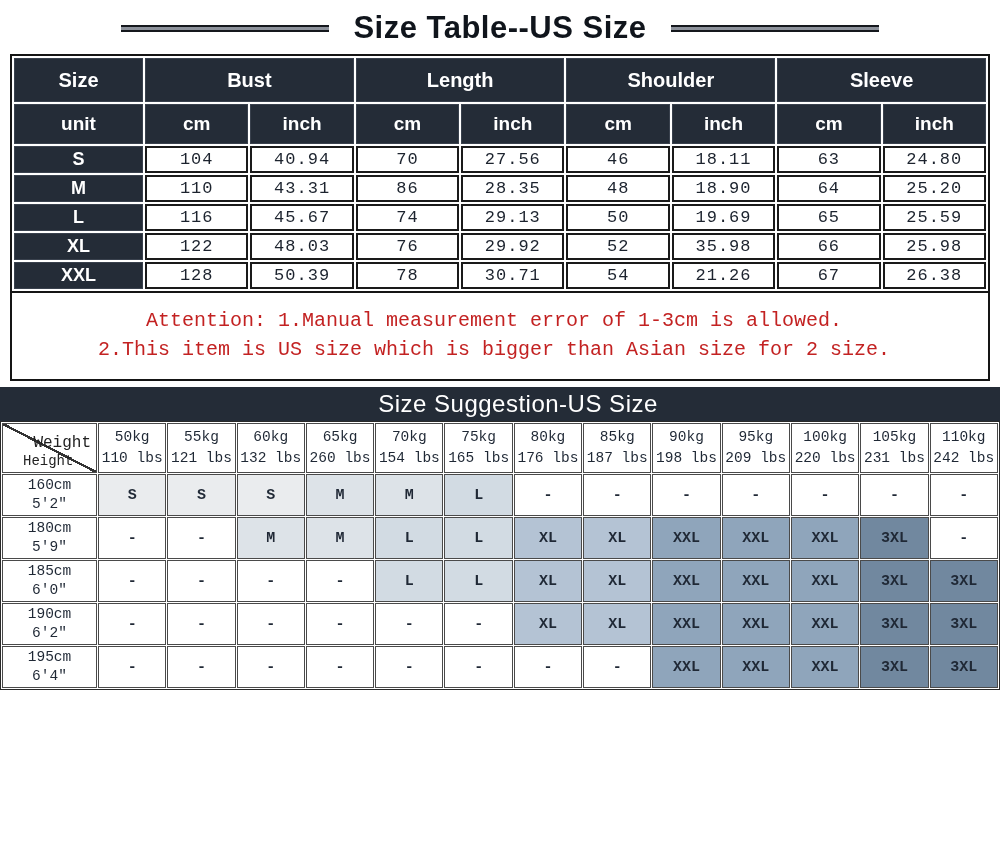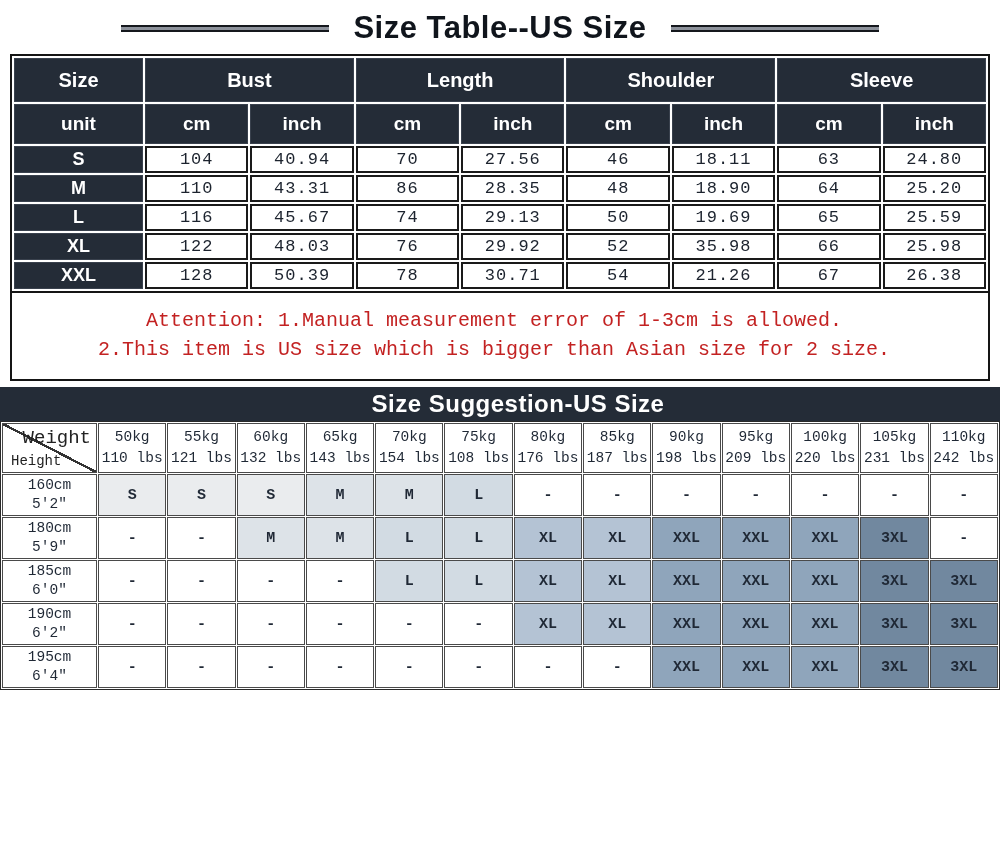--- a/index.html
+++ b/index.html
@@ -25,31 +25,31 @@
   td.mc { background: #fff; border: 2px solid var(--border-dark, #1a1a1a);
     font-family: "Liberation Mono", monospace; font-size: 17px; color: #1c232e;
     letter-spacing: 1px; }
   .attention { border-top: 2px solid #151515; padding: 13px 12px 15px 0; text-align: center;
     color: var(--attention-red, #c32222);
     font-family: "Liberation Mono", monospace; font-size: 20px; line-height: 29px; }
 
   
   .sug-title-bar { margin-top: 6px; height: 34px; line-height: 34px;
     background: var(--header-bg, #242c37); color: var(--header-text, #fff);
-    text-align: center; font-size: 24px; font-weight: bold; letter-spacing: 0.5px; padding-left: 36px; }
+    text-align: center; font-size: 24px; font-weight: normal; letter-spacing: 0.5px; padding-left: 36px; }
   table.t2 { width: 100%; border-collapse: separate; border-spacing: 1px;
     table-layout: fixed; border: 1px solid #2a2a2a; background: #fff; }
   table.t2 td { border: 1px solid #4a4a4a; text-align: center; vertical-align: middle;
     font-family: "Liberation Mono", monospace; color: #1f2835; }
   td.corner { position: relative; height: 50px; background:
     linear-gradient(to top right, transparent calc(50% - 1.2px), #333 calc(50% - 1.2px),
       #333 calc(50% + 1.2px), transparent calc(50% + 1.2px));
     font-family: "Liberation Sans", sans-serif; }
-  .corner-weight { position: absolute; top: 3px; right: 5px; font-size: 19px; color: #222; }
-  .corner-height { position: absolute; bottom: 3px; left: 8px; font-size: 14px; color: #222; }
+  .corner-weight { position: absolute; top: 10px; right: 5px; font-size: 16px; color: #222; }
+  .corner-height { position: absolute; bottom: 3px; left: 20px; font-size: 14px; color: #222; }
   td.wh { height: 50px; font-size: 14.5px; line-height: 21px; }
   td.rh { height: 42px; font-size: 14.5px; line-height: 19px; }
   td.sc { height: 42px; font-size: 15px; font-weight: bold; }
 
   
   td[data-size="S"]   { background: var(--shade-s,   #eaecee); }
   td[data-size="M"]   { background: var(--shade-m,   #dde3e8); }
   td[data-size="L"]   { background: var(--shade-l,   #d2dbe3); }
   td[data-size="XL"]  { background: var(--shade-xl,  #b4c3d4); }
   td[data-size="XXL"] { background: var(--shade-xxl, #8fa5bb); }
@@ -192,29 +192,29 @@
       <td class="wh">
           <div>55kg</div>
           <div>121 lbs</div>
         </td>
       <td class="wh">
           <div>60kg</div>
           <div>132 lbs</div>
         </td>
       <td class="wh">
           <div>65kg</div>
-          <div>143 lbs</div>
+          <div>260 lbs</div>
         </td>
       <td class="wh">
           <div>70kg</div>
           <div>154 lbs</div>
         </td>
       <td class="wh">
           <div>75kg</div>
-          <div>108 lbs</div>
+          <div>165 lbs</div>
         </td>
       <td class="wh">
           <div>80kg</div>
           <div>176 lbs</div>
         </td>
       <td class="wh">
           <div>85kg</div>
           <div>187 lbs</div>
         </td>
       <td class="wh">

